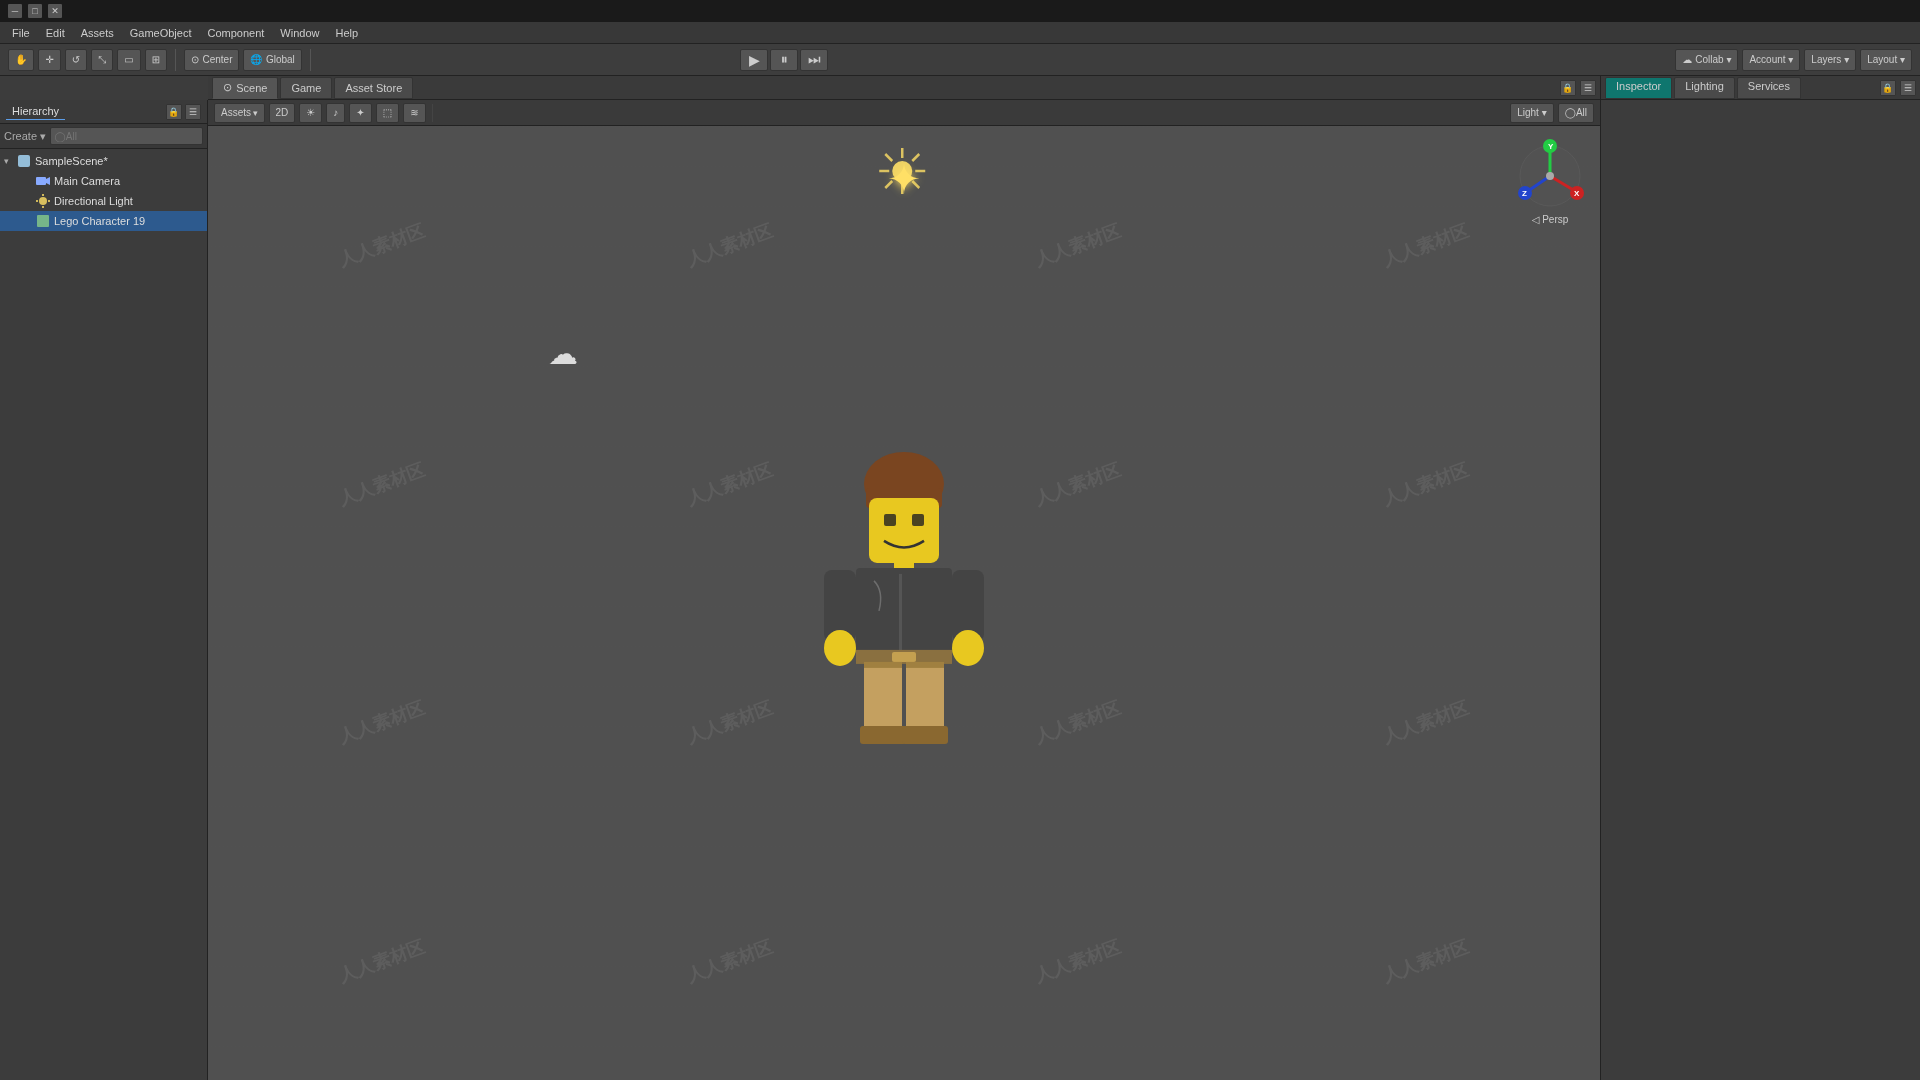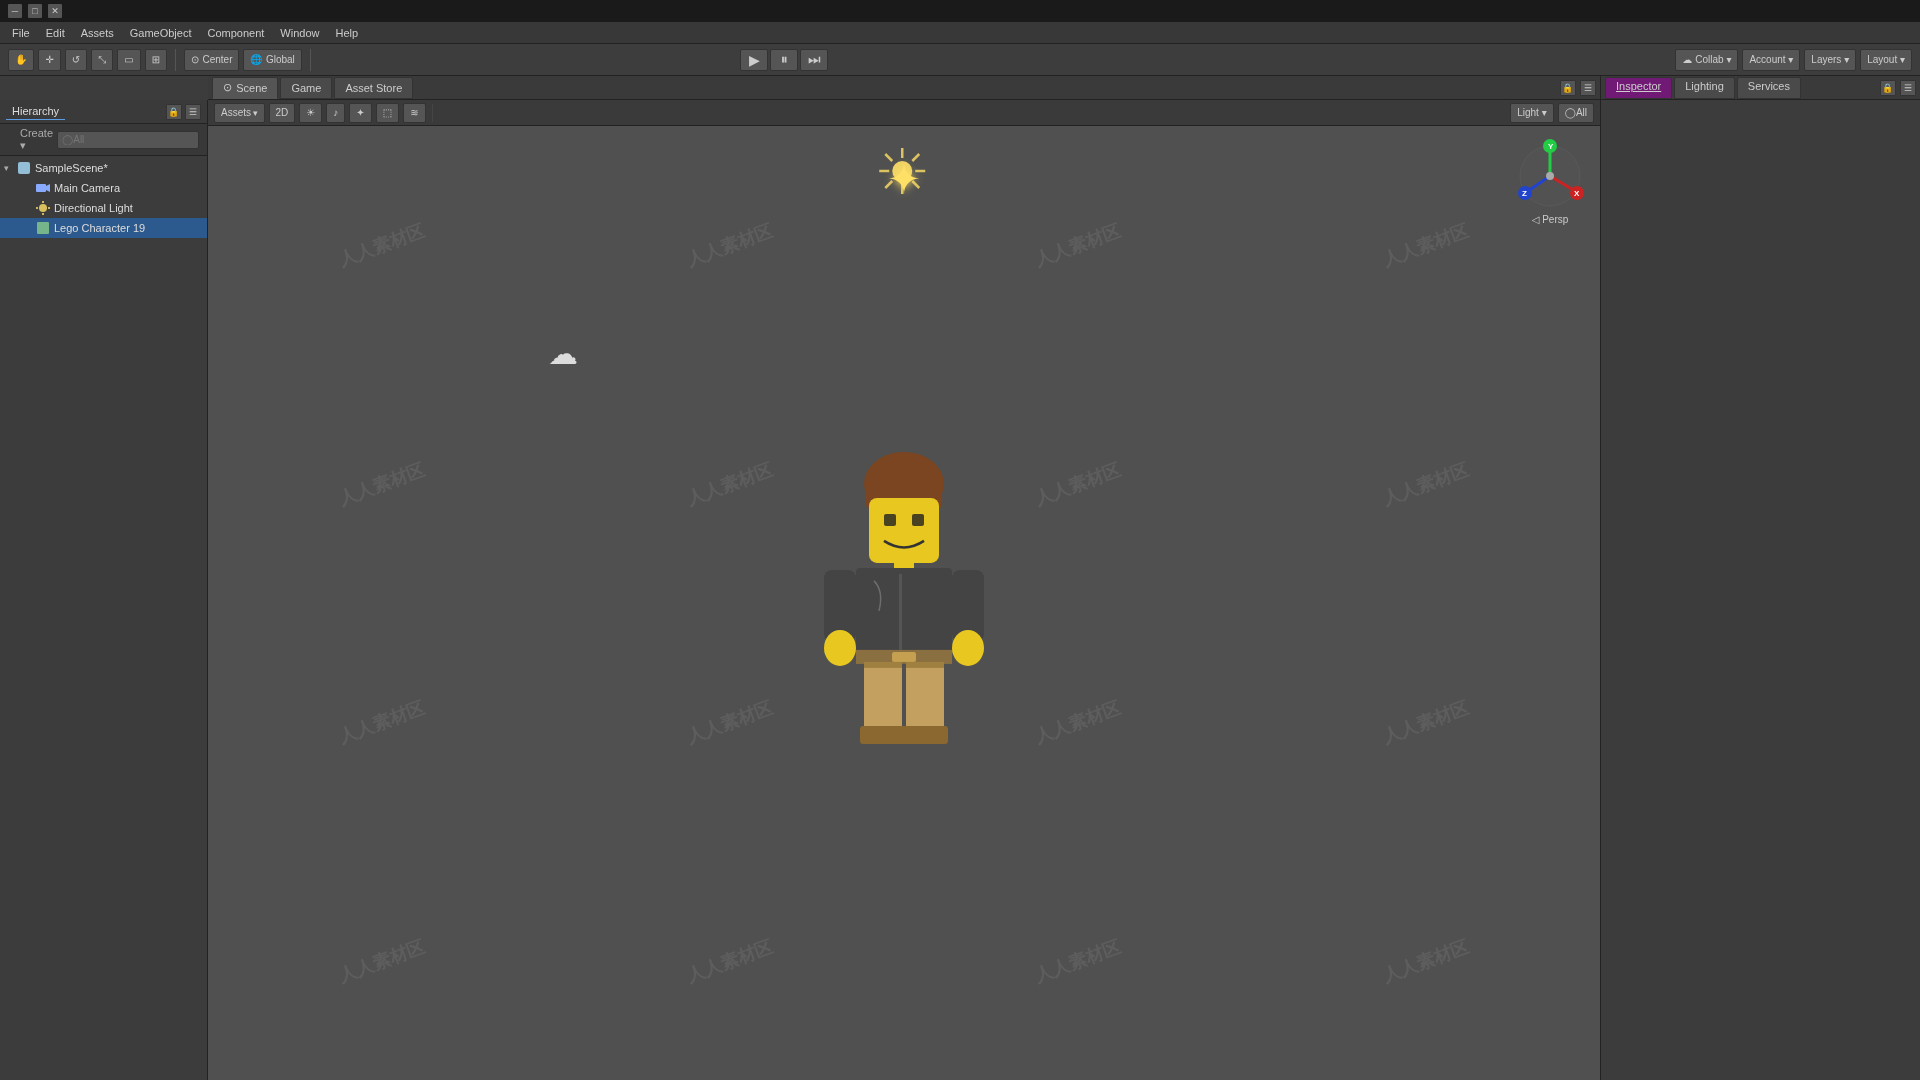--- a/index.html
+++ b/index.html
@@ -127,21 +127,21 @@
       margin-left: auto;
       display: flex; gap: 3px;
     }
     .panel-ctrl-btn {
       width: 16px; height: 16px;
       background: #555; border: 1px solid #333; border-radius: 1px;
       font-size: 9px; color: #ccc; cursor: pointer;
       display: flex; align-items: center; justify-content: center;
     }
     .search-bar {
-      display: flex; align-items: center; padding: 3px 20px; gap: 4px;
+      display: flex; align-items: center; padding: 3px 4px; gap: 4px;
       background: #383838; border-bottom: 1px solid #222;
     }
     .search-input {
       flex: 1; height: 18px; background: #555; border: 1px solid #333;
       border-radius: 2px; color: #ccc; font-size: 10px; padding: 2px 4px;
     }
     .hierarchy-tree { flex: 1; overflow-y: auto; padding: 2px 0; }
     .tree-item {
       display: flex; align-items: center; height: 20px;
       padding-left: 4px; cursor: pointer; font-size: 11px; color: #ddd;
@@ -263,21 +263,21 @@
       height: 24px;
       background: #3a3a3a;
       border-bottom: 1px solid #222;
       display: flex; align-items: center; padding: 0 4px; gap: 2px;
     }
     .right-tab {
       height: 22px; padding: 2px 10px;
       background: #4a4a4a; border: 1px solid #333; border-radius: 2px 2px 0 0;
       color: #ccc; font-size: 11px; cursor: pointer;
     }
-    .right-tab.active { background: #701a75; text-decoration: underline; }
+    .right-tab.active { background: #0f766e; }
     .right-tab-extra {
       margin-left: auto; display: flex; gap: 4px;
     }
 
     .chevron-down::after { content: '▾'; font-size: 9px; }
 
     
     ::-webkit-scrollbar { width: 6px; height: 6px; }
     ::-webkit-scrollbar-track { background: #333; }
     ::-webkit-scrollbar-thumb { background: #555; border-radius: 3px; }

